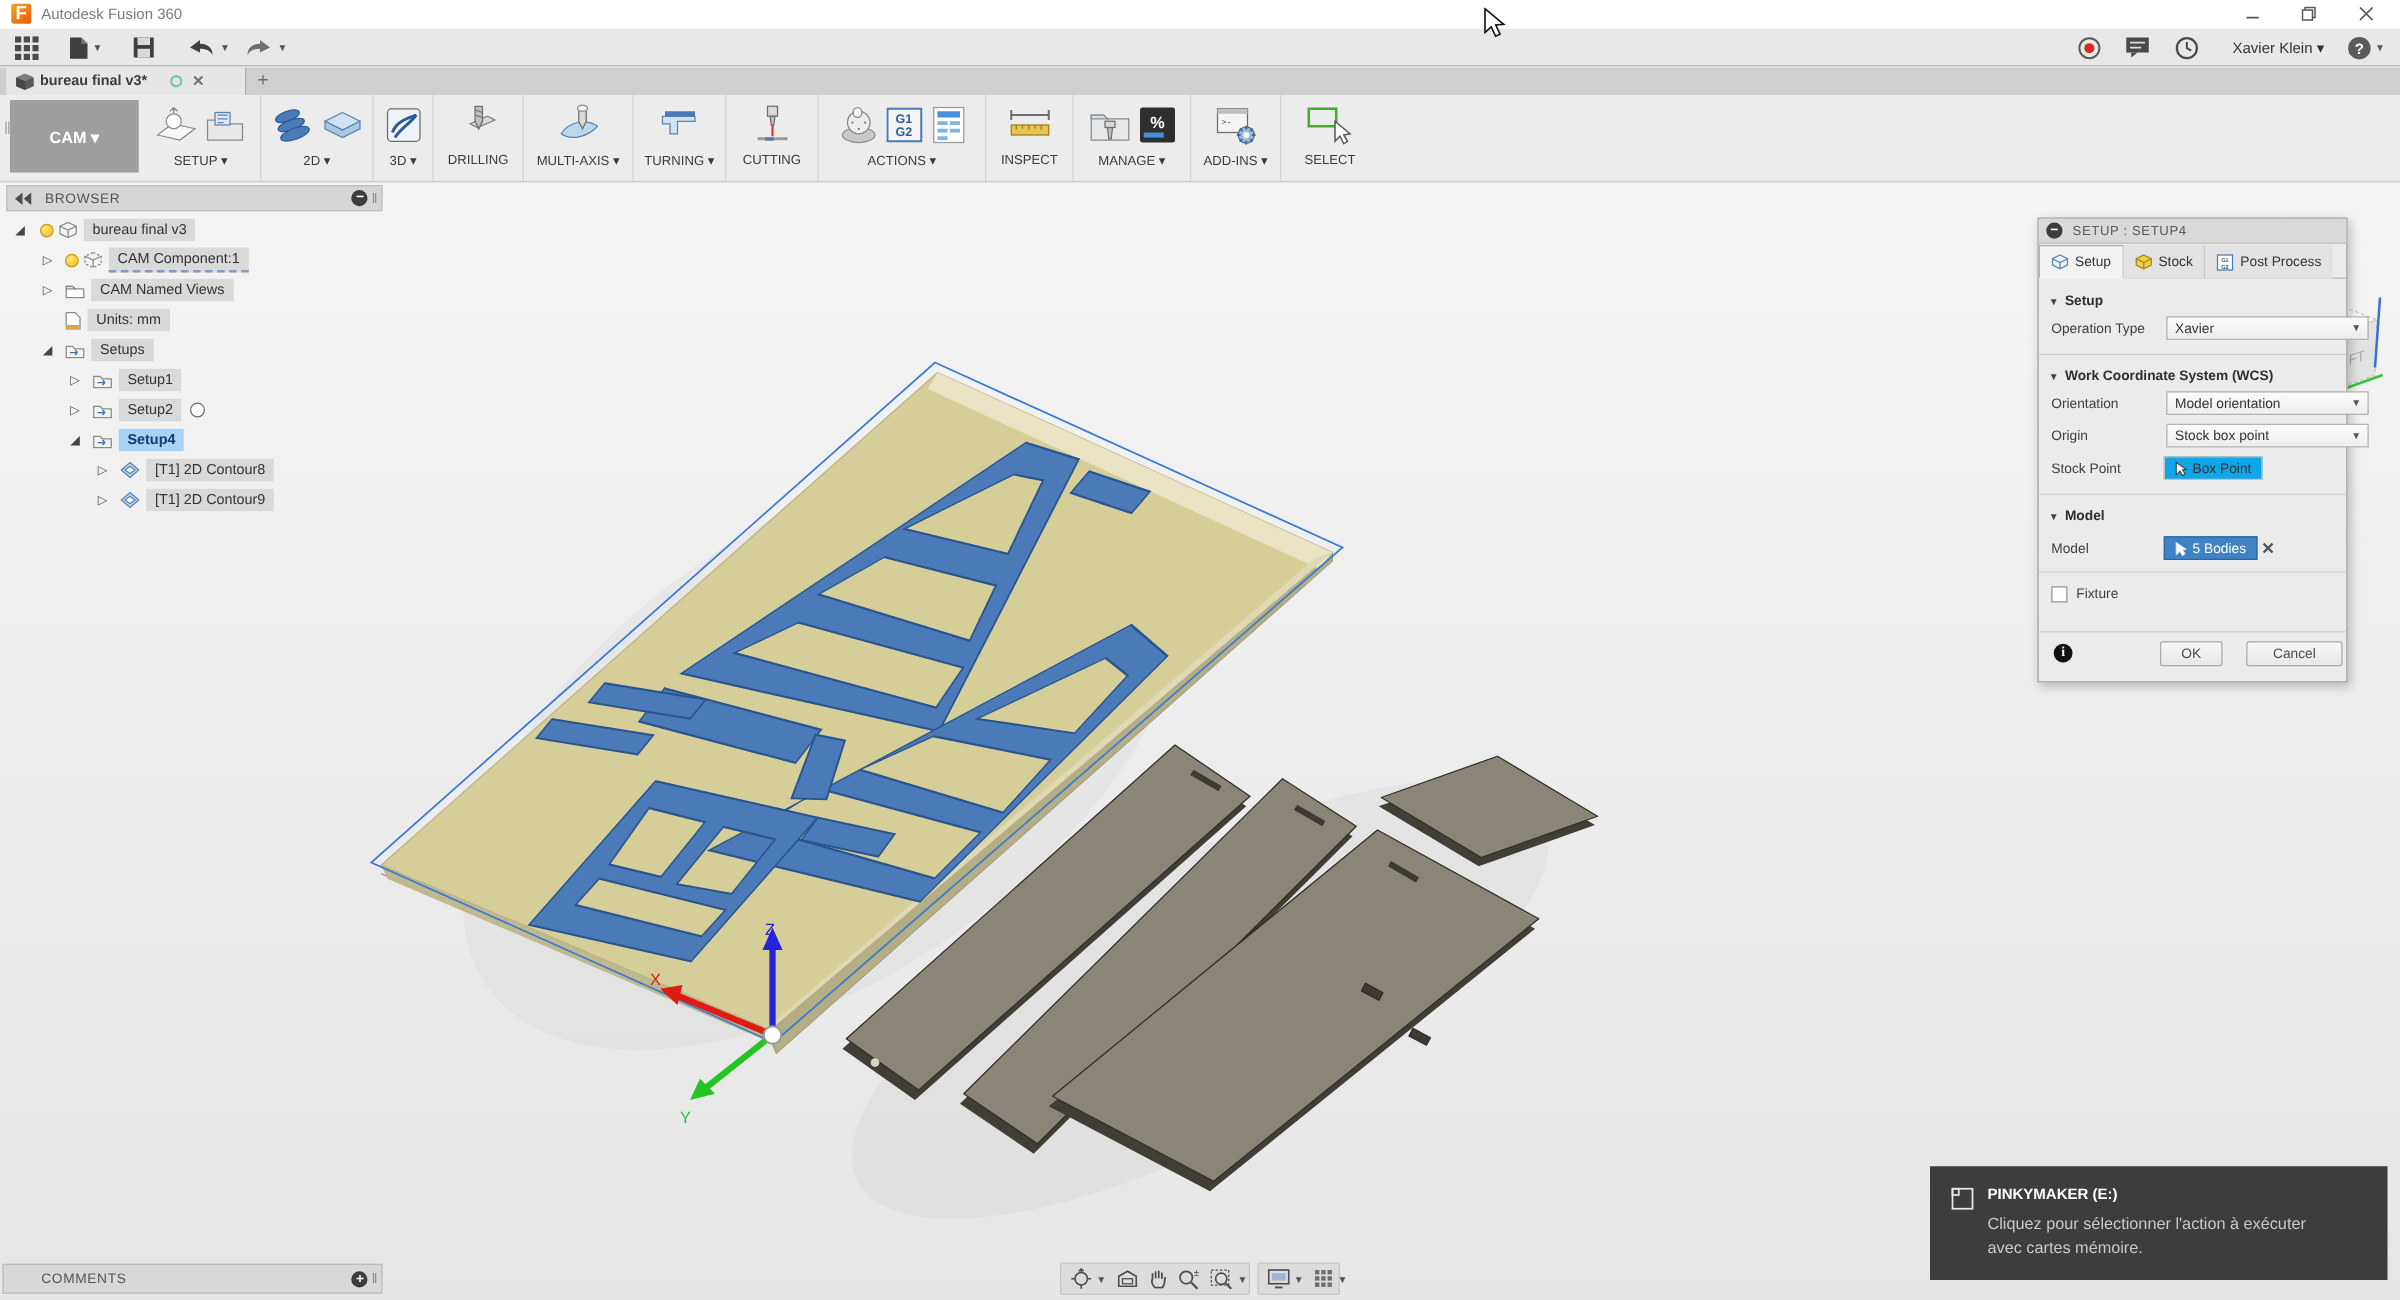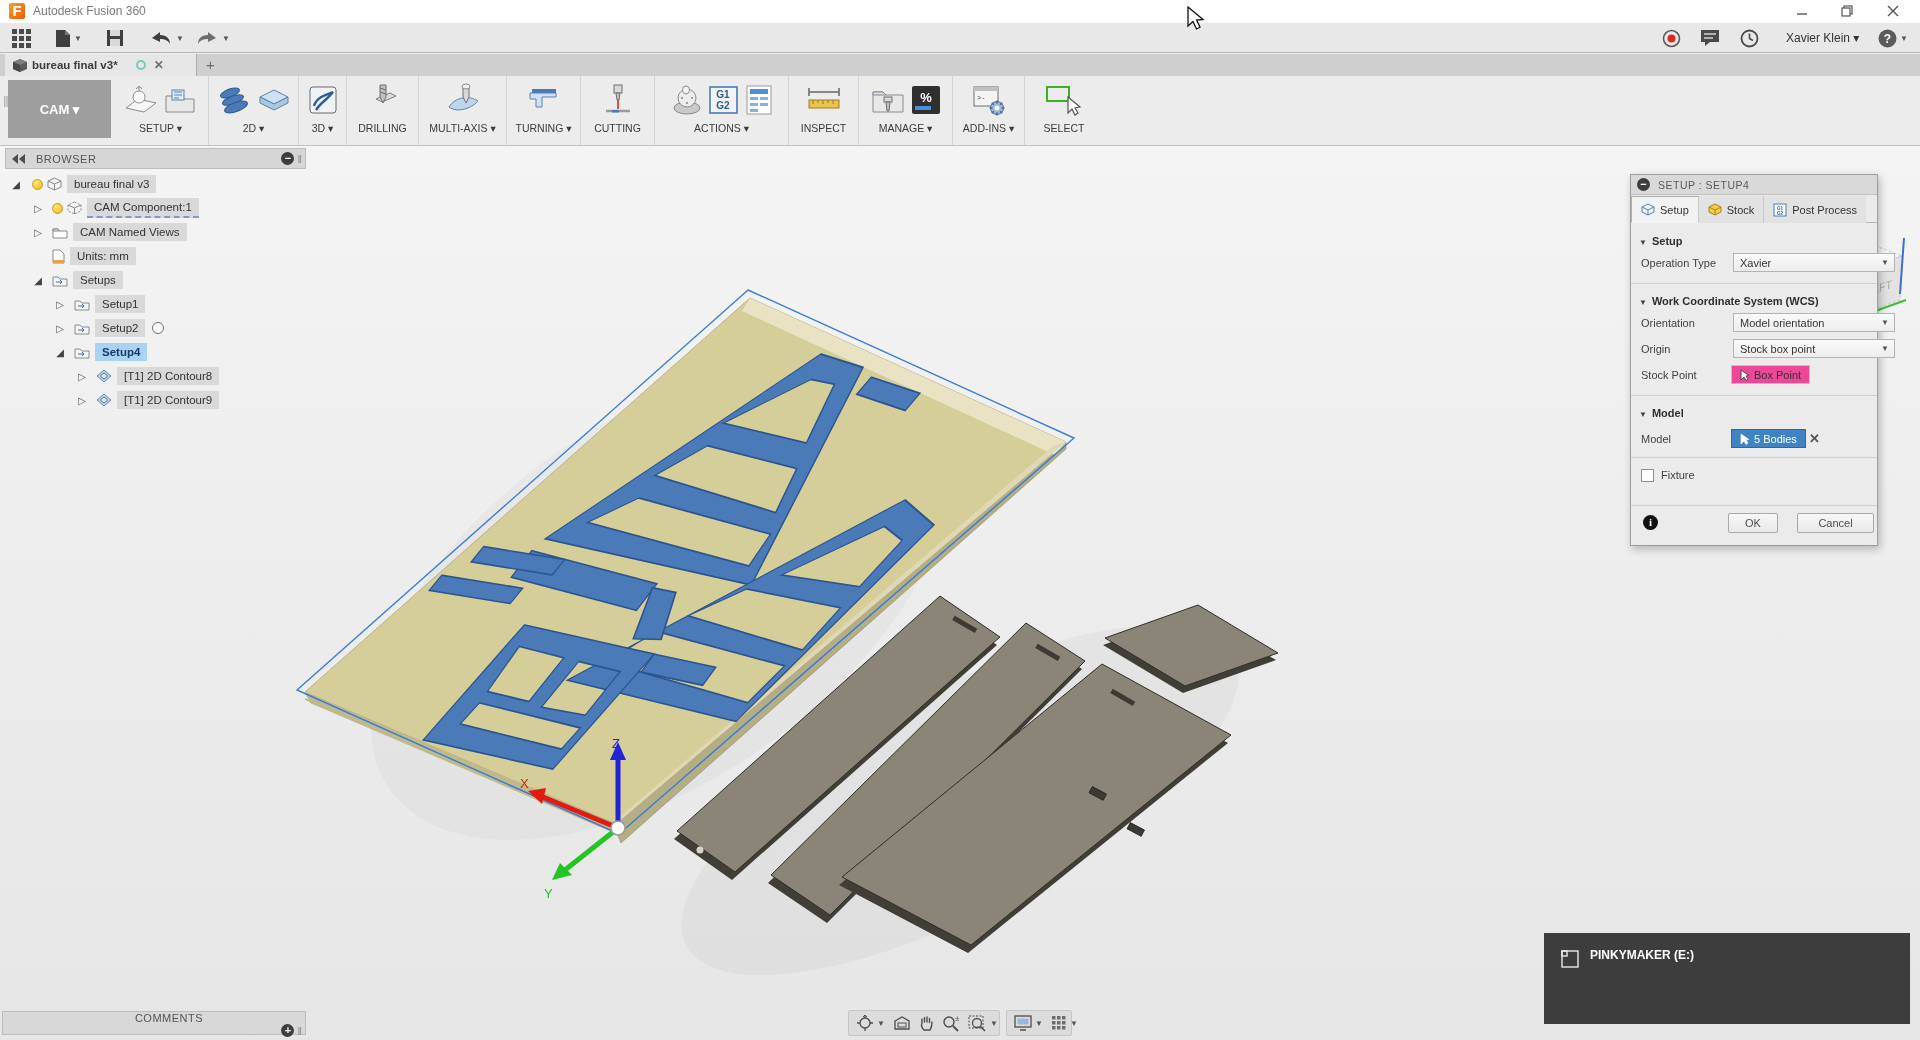--- a/index.html
+++ b/index.html
@@ -70,21 +70,21 @@
   .dropdown .dd-caret { margin-left:auto; margin-right:5px; font-size:8px; color:#555; }
   .dsep { position:absolute; left:0; width:100%; border-top:1px solid #d0d0d0; }
   .selbtn { position:absolute; height:19px; display:flex; align-items:center; gap:4px; font-size:11px; padding:0 8px; }
   .btn { position:absolute; height:20px; background:linear-gradient(#f7f7f7,#e8e8e8); border:1px solid #a9a9a9;
          border-radius:2px; font-size:11px; color:#4c4c4c; display:flex; align-items:center; justify-content:center; }
   .checkbox { position:absolute; width:13px; height:13px; background:#fdfdfd; border:1px solid #8f8f8f; }
   .info-dot { position:absolute; width:15px; height:15px; border-radius:50%; background:#111; color:#fff; font-size:11px;
               font-weight:bold; text-align:center; line-height:15px; font-family:"Liberation Serif",serif; }
   
   #comments-bar { position:absolute; left:2px; top:865px; width:304px; height:24px; background:#d8d8d8;
-                  border:1px solid #bdbdbd; display:flex; align-items:center;flex-direction:column; }
+                  border:1px solid #bdbdbd; display:flex; align-items:center; }
   #comments-label { font-size:11px; color:#555; letter-spacing:0.5px; margin-left:30px; }
   #navbar1, #navbar2 { position:absolute; top:864px; height:26px; background:#dcdcdc; border:1px solid #c6c6c6;
                        border-radius:2px; display:flex; align-items:center; padding:0 4px; gap:2px; }
   .navic { display:flex; align-items:center; padding:0 3px; }
   
   #toast { position:absolute; left:1544px; top:787px; width:366px; height:91px; background:#3d3d3d; }
   #toast-title { position:absolute; left:46px; top:15px; font-size:12px; font-weight:bold; color:#ffffff; }
   #toast-body { position:absolute; left:46px; top:36px; width:268px; font-size:13px; line-height:19px; color:#c9c9c9; }
   text { user-select:none; }
 </style>
@@ -593,21 +593,21 @@
     <div class="dropdown" style="top:138px">
       <span>Model orientation</span>
         <span class="dd-caret">▼</span>
     </div>
     <div class="drow-label" style="top:168px">Origin</div>
     <div class="dropdown" style="top:164px">
       <span>Stock box point</span>
         <span class="dd-caret">▼</span>
     </div>
     <div class="drow-label" style="top:194px">Stock Point</div>
-    <div class="selbtn" style="left:100px; top:190px; background:#ec4899; border:1px solid #c2c2c2; color:#333">
+    <div class="selbtn" style="left:100px; top:190px; background:#0ea5e9; border:1px solid #c2c2c2; color:#333">
       <svg width="10" height="12">
           <path d="M1,1 L1,11 L4,8 L6,11.5 L8,10 L6,7 L9,6.5 Z" fill="#f4f4f4" stroke="#444" stroke-width="0.9"></path>
         </svg>
       <span>Box Point</span>
     </div>
     <div class="dsep" style="top:220px"></div>
 
     <div class="sec-hdr" style="top:232px"><span class="tri">▼</span><span>Model</span></div>
     <div class="drow-label" style="top:258px">Model</div>
     <div class="selbtn" style="left:100px; top:254px; background:#3f83c4; color:#fff; border:1px solid #2d66a0">
@@ -698,18 +698,19 @@
       <span class="caret">▼</span>
     </span>
   </div>
 
   <div id="toast">
     <svg width="20" height="20" style="position:absolute;left:16px;top:16px">
       <rect x="2" y="2" width="16" height="16" fill="none" stroke="#e8e8e8" stroke-width="1.4"></rect>
       <rect x="2" y="2" width="5" height="5" fill="none" stroke="#e8e8e8" stroke-width="1.4"></rect>
     </svg>
     <div id="toast-title">PINKYMAKER (E:)</div>
+    <div id="toast-body">Cliquez pour sélectionner l'action à exécuter avec cartes mémoire.</div>
   </div>
 </div>
 
 <svg width="22" height="26" style="position:absolute;left:1186px;top:6px;z-index:99">
   <path d="M2,1 L2,20 L7,15.5 L10.5,23 L14,21.3 L10.6,14 L17,13.5 Z" fill="#fff" stroke="#111" stroke-width="1.3"></path>
 </svg>
 
 </body></html>

